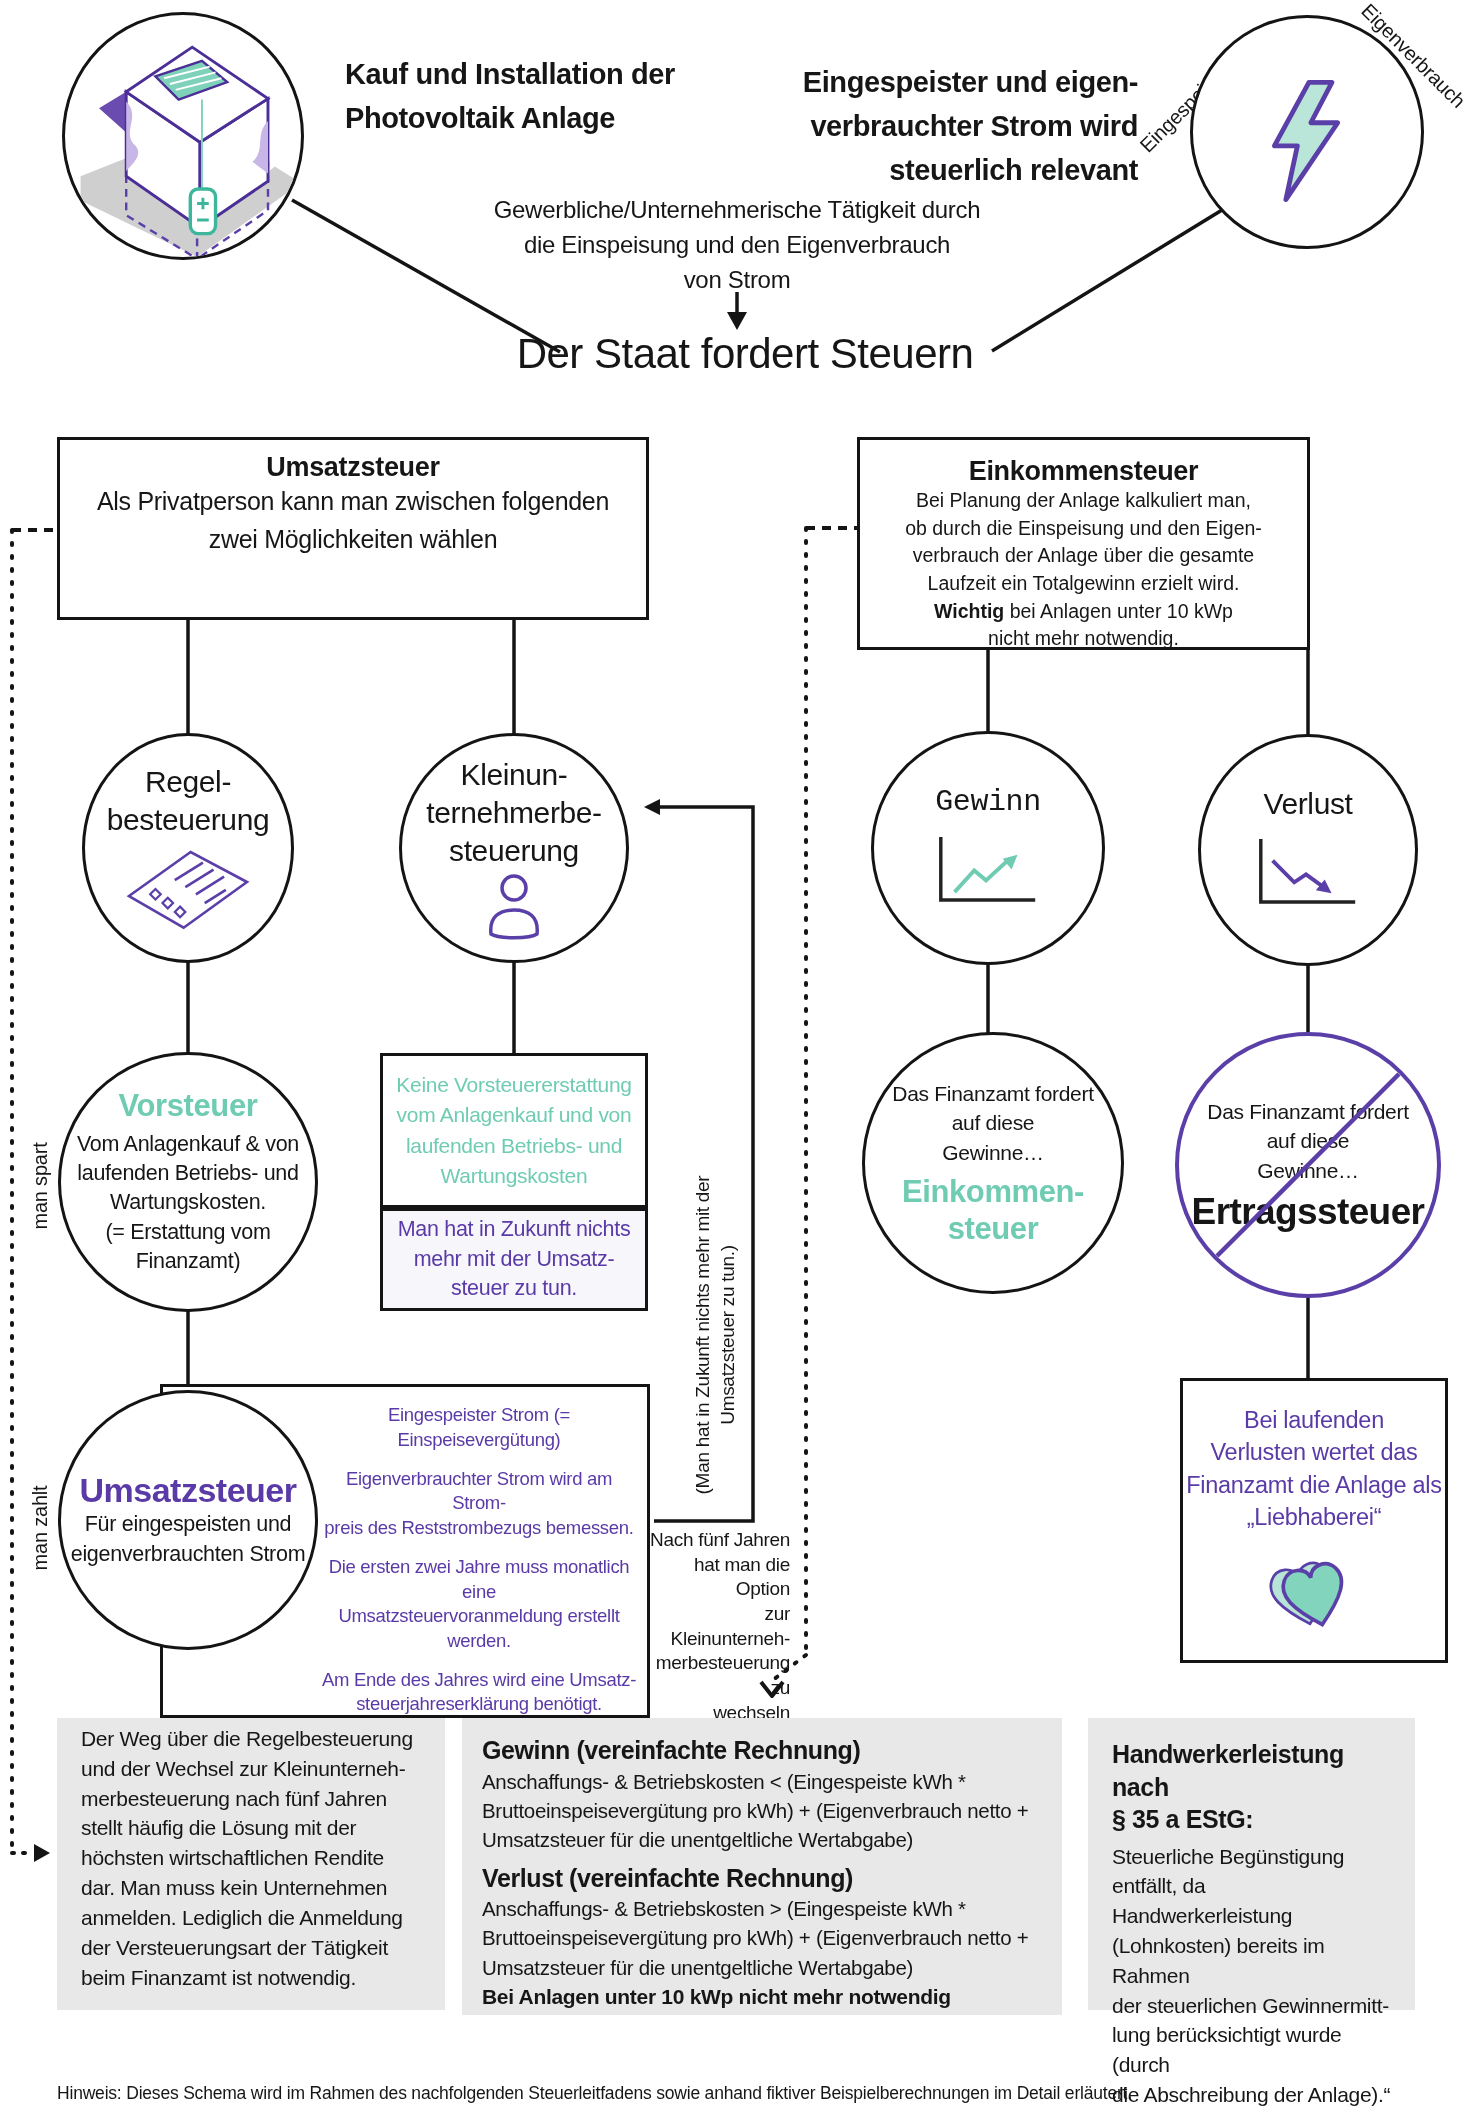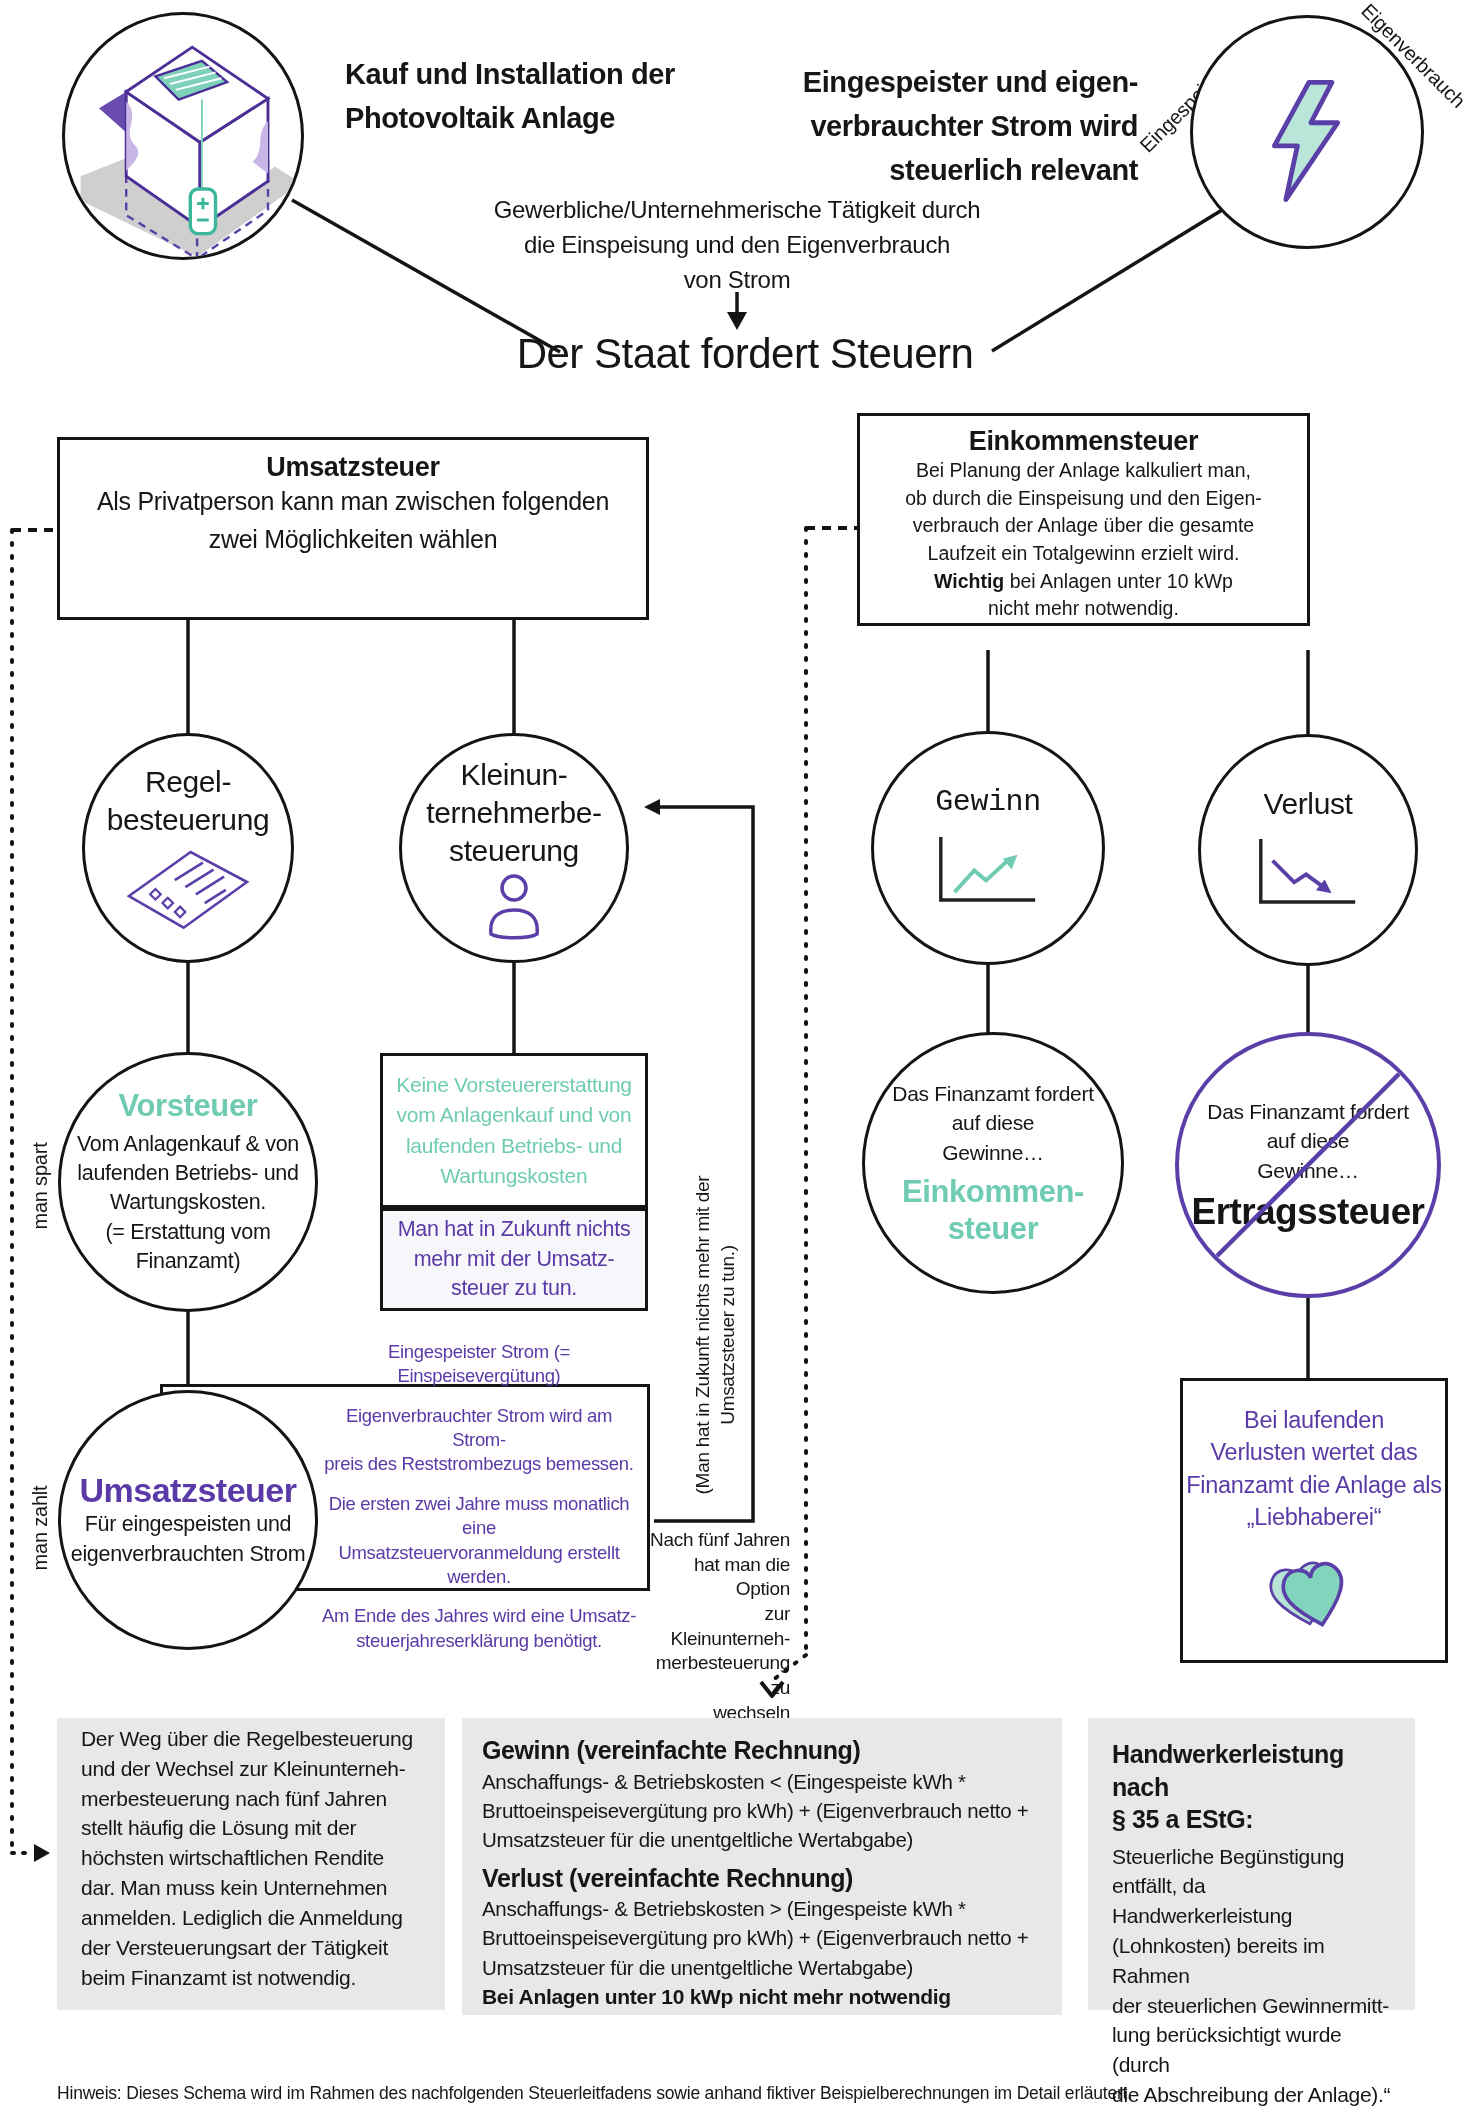--- a/index.html
+++ b/index.html
@@ -118,21 +118,21 @@
 die Einspeisung und den Eigenverbrauch
 von Strom</div>
   <div class="abs bigtitle ctr" style="left:345px;top:330px;width:800px;" data-bind="header.main_title">Der Staat fordert Steuern</div>
 
   <div class="abs rect" style="left:57px;top:437px;width:592px;height:183px;padding:12px 20px;">
     <div class="boxtitle ctr" data-bind="ust_branch.box_title">Umsatzsteuer</div>
     <div class="ustbody ctr" data-bind="ust_branch.box_body">Als Privatperson kann man zwischen folgenden
 zwei Möglichkeiten wählen</div>
   </div>
 
-  <div class="abs rect" style="left:857px;top:413px;width:453px;height:213px;padding:10px 8px;">
+  <div class="abs rect" style="left:857px;top:437px;width:453px;height:213px;padding:16px 8px;">
     <div class="boxtitle ctr" data-bind="est_branch.box_title">Einkommensteuer</div>
     <div class="estbody ctr" style="white-space:pre-line;"><span data-bind="est_branch.box_body_1">Bei Planung der Anlage kalkuliert man,
 ob durch die Einspeisung und den Eigen-
 verbrauch der Anlage über die gesamte
 Laufzeit ein Totalgewinn erzielt wird.
 </span><span class="bold" data-bind="est_branch.box_body_bold">Wichtig</span><span data-bind="est_branch.box_body_2"> bei Anlagen unter 10 kWp
 nicht mehr notwendig.</span></div>
   </div>
 
   <div class="abs circle" style="left:82px;top:733px;width:212px;height:230px;">
@@ -197,21 +197,21 @@
 vom Anlagenkauf und von
 laufenden Betriebs- und
 Wartungskosten</div>
   </div>
   <div class="abs rect" style="left:380px;top:1208px;width:268px;height:103px;border-width:3px;background:#f7f6fb;display:flex;align-items:center;justify-content:center;">
     <div class="purple ctr" style="font-size:21.5px;line-height:1.38;letter-spacing:-0.3px;" data-bind="ust_branch.zukunft">Man hat in Zukunft nichts
 mehr mit der Umsatz-
 steuer zu tun.</div>
   </div>
 
-  <div class="abs rect" style="left:160px;top:1384px;width:490px;height:207px;padding:28px 10px 10px 158px;display:flex;flex-direction:column;justify-content:center;gap:15px;">
+  <div class="abs rect" style="left:160px;top:1384px;width:490px;height:334px;padding:28px 10px 10px 158px;display:flex;flex-direction:column;justify-content:center;gap:15px;">
     <div class="infoitem ctr" data-bind="ust_branch.ust_info_items.0">Eingespeister Strom (= Einspeisevergütung)</div>
     <div class="infoitem ctr" data-bind="ust_branch.ust_info_items.1">Eigenverbrauchter Strom wird  am Strom-
 preis des Reststrombezugs bemessen.</div>
     <div class="infoitem ctr" data-bind="ust_branch.ust_info_items.2">Die ersten zwei Jahre muss monatlich eine
 Umsatzsteuervoranmeldung erstellt werden.</div>
     <div class="infoitem ctr" data-bind="ust_branch.ust_info_items.3">Am Ende des Jahres wird eine Umsatz-
 steuerjahreserklärung benötigt.</div>
   </div>
 
   <div class="abs sidelabel ctr rot" style="left:-19px;top:1516px;width:120px;height:24px;" data-bind="ust_branch.man_zahlt">man zahlt</div>

